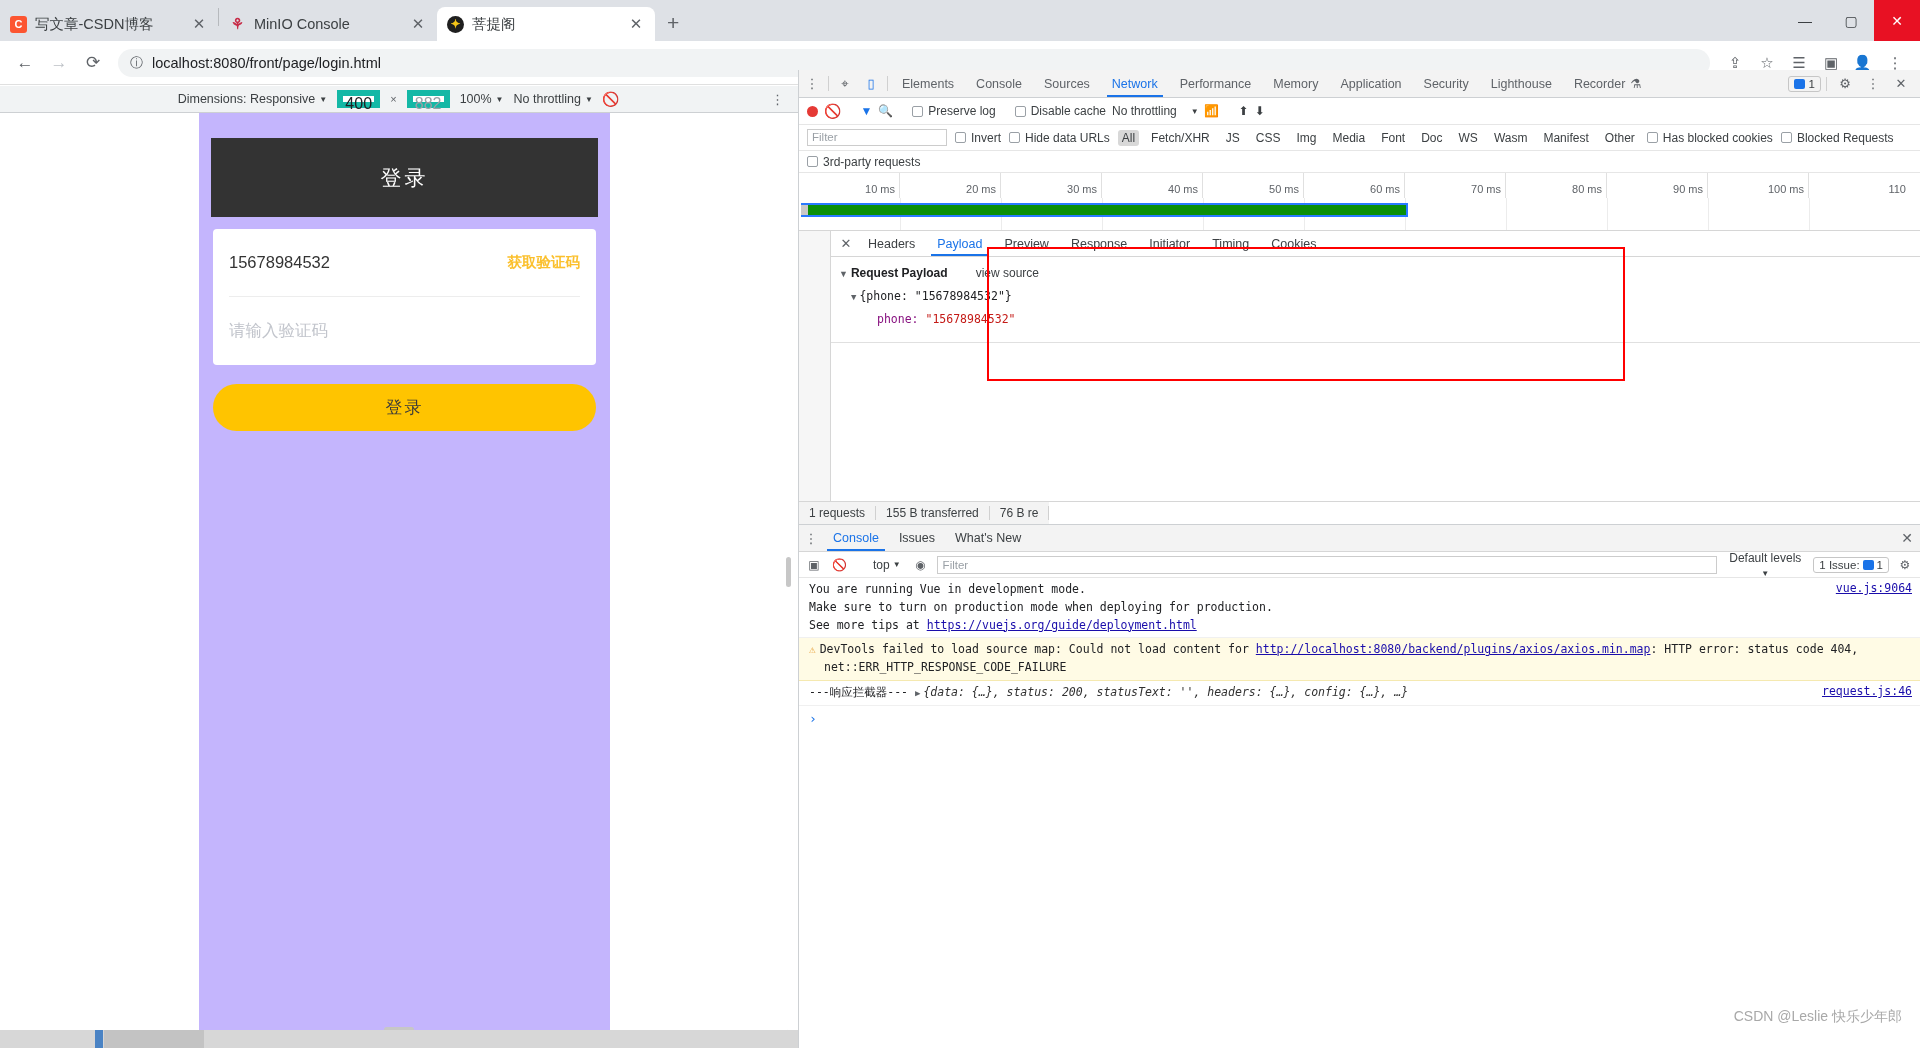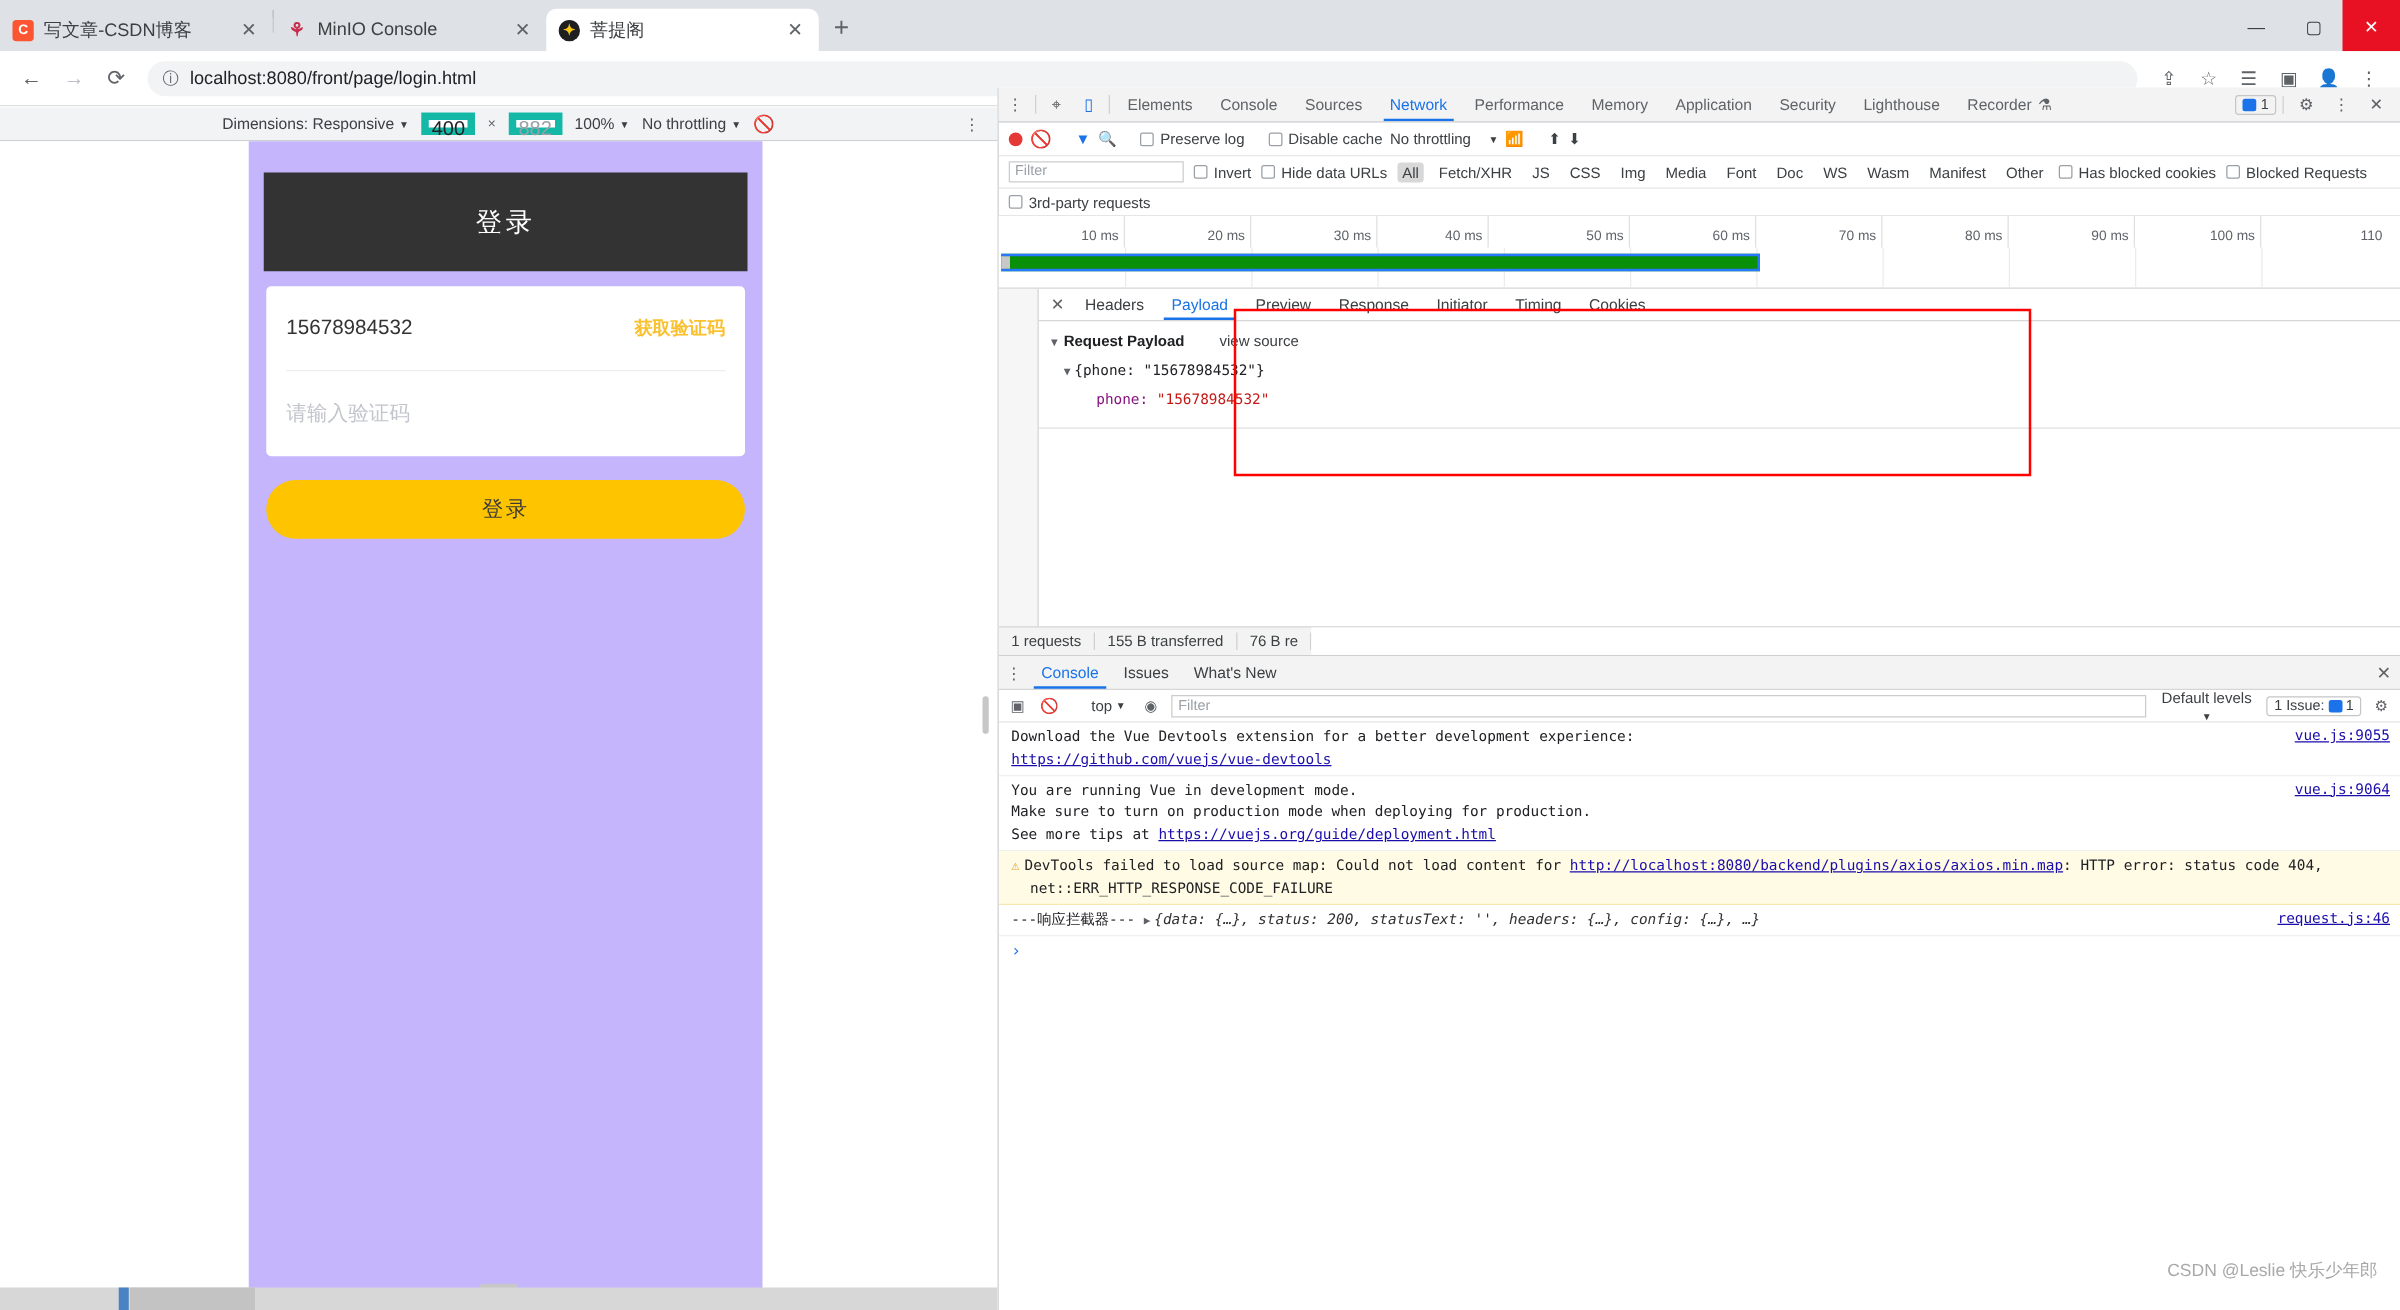--- a/index.html
+++ b/index.html
@@ -521,21 +521,21 @@
       <span class="cbx"></span>
       <span>3rd-party requests</span>
     </label>
   </div>
 
   <div class="dt-timeline">
     <div class="tl-ruler">
       <div class="tl-tick" style="left:0px;width:101px">10 ms</div>
       <div class="tl-tick" style="left:101px;width:101px">20 ms</div>
       <div class="tl-tick" style="left:202px;width:101px">30 ms</div>
-      <div class="tl-tick" style="left:291px;width:101px">40 ms</div>
+      <div class="tl-tick" style="left:303px;width:101px">40 ms</div>
       <div class="tl-tick" style="left:404px;width:101px">50 ms</div>
       <div class="tl-tick" style="left:505px;width:101px">60 ms</div>
       <div class="tl-tick" style="left:606px;width:101px">70 ms</div>
       <div class="tl-tick" style="left:707px;width:101px">80 ms</div>
       <div class="tl-tick" style="left:808px;width:101px">90 ms</div>
       <div class="tl-tick" style="left:909px;width:101px">100 ms</div>
       <div class="tl-tick" style="left:1010px;width:101px;border:none">110</div>
     </div>
     <div class="tl-grid" style="left:101px"></div>
     <div class="tl-grid" style="left:202px"></div>
@@ -617,27 +617,20 @@
       <div class="iss-badge">
         <span>1 Issue:</span>
         <span class="msg-sq"></span>
         <span>1</span>
       </div>
       <div class="dw-ico">⚙</div>
     </div>
 
     <div class="dw-logs">
 
-      <div class="log-row">
-        <div class="log-txt">
-          <span>Download the Vue Devtools extension for a better development experience:</span><br>
-          <span class="lnk">https://github.com/vuejs/vue-devtools</span>
-        </div>
-        <div class="log-src">vue.js:9055</div>
-      </div>
 
       <div class="log-row">
         <div class="log-txt">
           <span>You are running Vue in development mode.</span><br>
           <span>Make sure to turn on production mode when deploying for production.</span><br>
           <span>See more tips at </span><span class="lnk">https://vuejs.org/guide/deployment.html</span>
         </div>
         <div class="log-src">vue.js:9064</div>
       </div>
 

